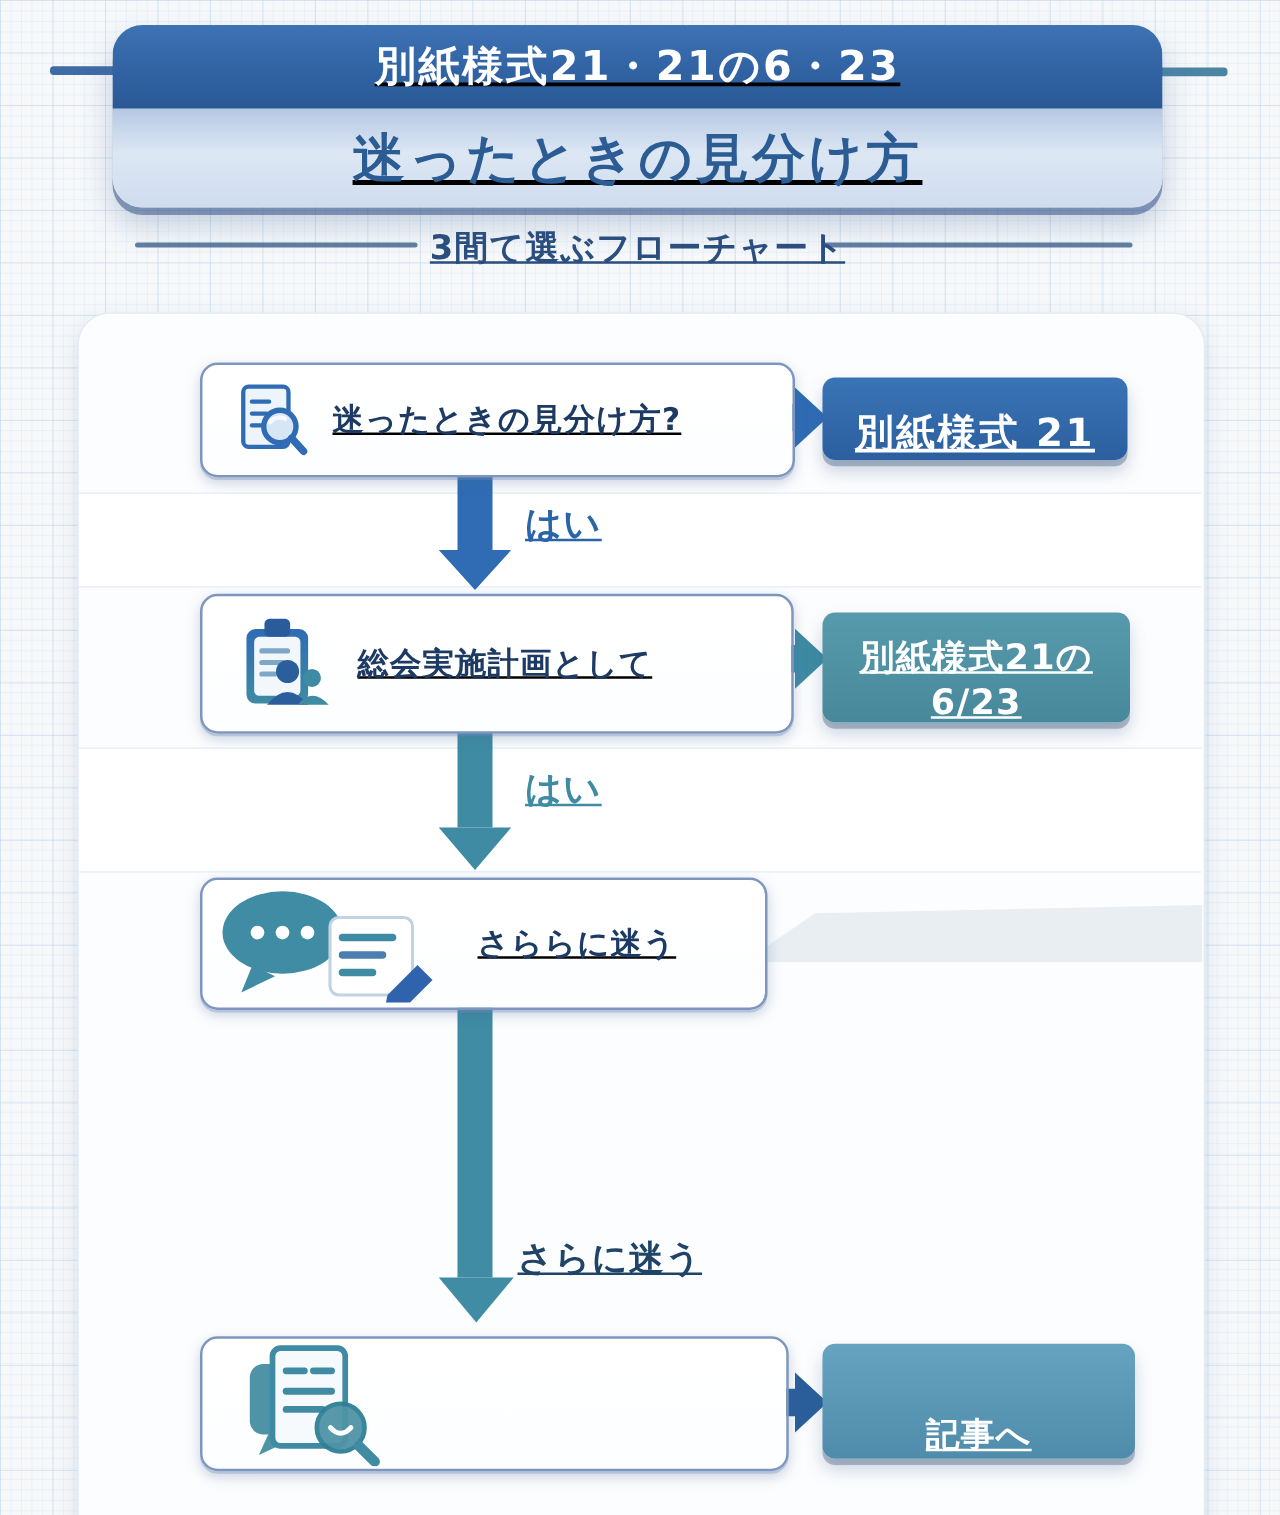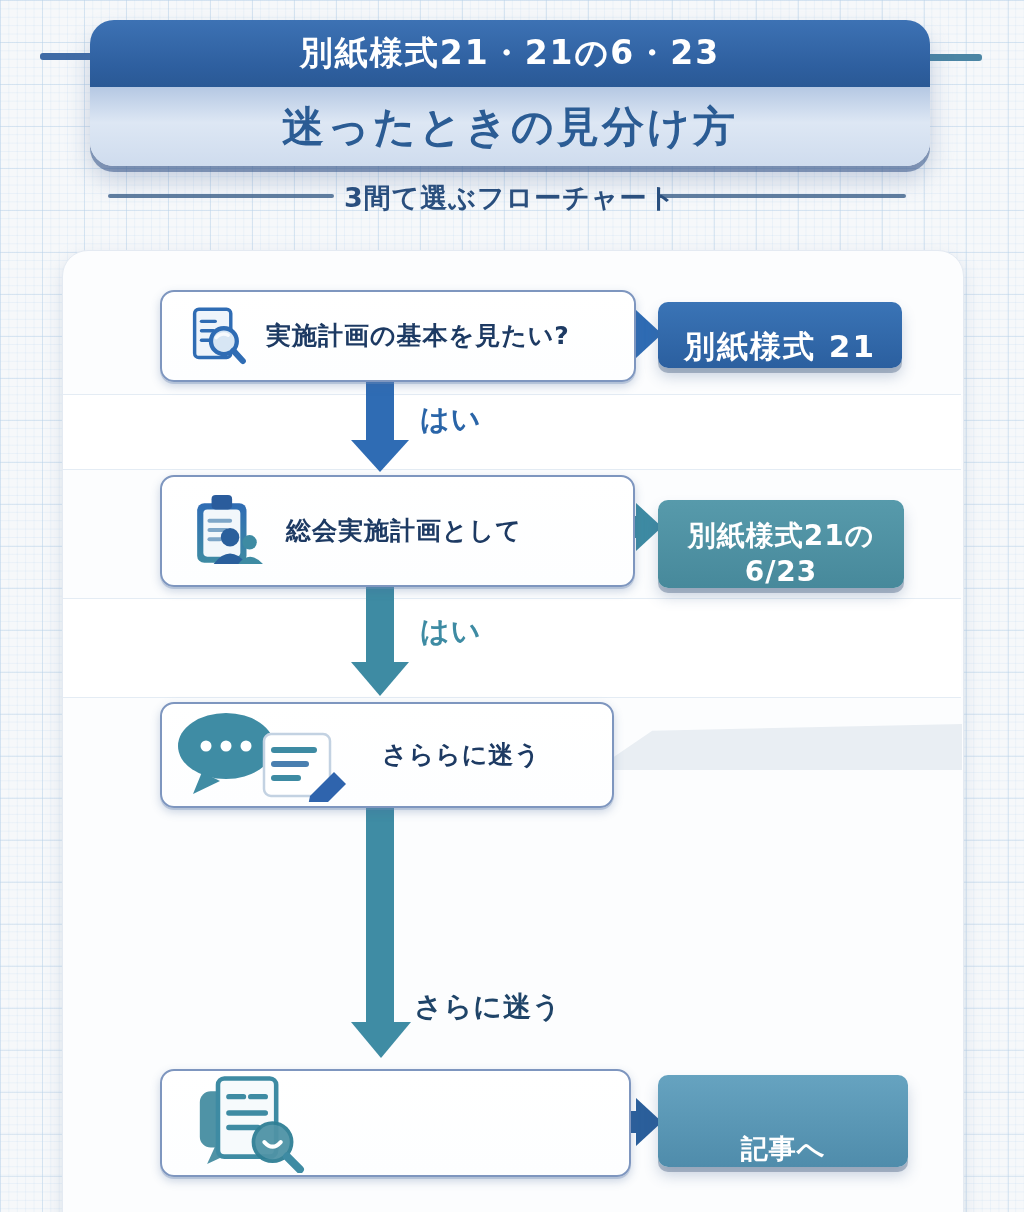--- a/index.html
+++ b/index.html
@@ -7,21 +7,21 @@
     width:1024px;height:1212px;position:relative;overflow:hidden;
     font-family:"DejaVu Sans","Liberation Sans",sans-serif;
     background-color:#f6f8fa;
     background-image:
       linear-gradient(rgba(185,210,232,.45) 1px, transparent 1px),
       linear-gradient(90deg, rgba(185,210,232,.45) 1px, transparent 1px),
       linear-gradient(rgba(205,225,242,.30) 1px, transparent 1px),
       linear-gradient(90deg, rgba(205,225,242,.30) 1px, transparent 1px);
     background-size:42px 42px,42px 42px,8.4px 8.4px,8.4px 8.4px;
   }
-  .abs{position:absolute;}
+  .abs{position:absolute;text-decoration:underline;}
 
   
   .deco-line{height:7px;border-radius:3px;}
   .header{
     left:90px;top:20px;width:840px;height:146px;border-radius:24px;overflow:hidden;
     box-shadow:0 6px 0 rgba(54,86,136,.55), 0 14px 24px rgba(80,110,160,.30);
     z-index:5;
   }
   .header-top{
     height:67px;display:flex;align-items:center;justify-content:center;
@@ -97,21 +97,21 @@
 <div class="abs qbox" style="left:160px;top:290px;width:450px;height:88px;padding-left:22px;gap:16px;">
   <svg width="66" height="62" viewBox="0 0 72 72">
     <rect x="10" y="5" width="42" height="56" rx="5" fill="#eef4fb" stroke="#2f6cb4" stroke-width="4"></rect>
     <line x1="18" y1="19" x2="34" y2="19" stroke="#2f6cb4" stroke-width="4" stroke-linecap="round"></line>
     <line x1="18" y1="30" x2="32" y2="30" stroke="#2f6cb4" stroke-width="4" stroke-linecap="round"></line>
     <line x1="18" y1="41" x2="30" y2="41" stroke="#2f6cb4" stroke-width="4" stroke-linecap="round"></line>
     <circle cx="44" cy="42" r="15" fill="#d7e6f4" stroke="#2f6cb4" stroke-width="5"></circle>
     <path d="M35 38 a11 11 0 0 1 14 -3" fill="none" stroke="#ffffff" stroke-width="4" stroke-linecap="round" opacity=".8"></path>
     <line x1="55" y1="53" x2="66" y2="65" stroke="#2f6cb4" stroke-width="7" stroke-linecap="round"></line>
   </svg>
-  <div class="qtext">実施計画の基本を見たい?</div>
+  <div class="qtext">迷ったときの見分け方?</div>
 </div>
 
 <div class="abs stem" style="left:610px;top:323px;width:28px;height:22px;background:#2f6cb4;"></div>
 <div class="abs head-right" style="left:636px;top:310px;border-top:24px solid transparent;border-bottom:24px solid transparent;border-left:26px solid #2f6cb4;"></div>
 
 <div class="abs rbox blue" style="left:658px;top:302px;width:244px;height:66px;font-size:31px;letter-spacing:2px;">
   <div>別紙様式 21</div>
 </div>
 
 <div class="abs stem" style="left:366px;top:378px;width:28px;height:62px;background:#2f6cb4;"></div>
@@ -138,21 +138,21 @@
     <path d="M52 68 q11 -14 24 0 z" fill="#3e8ba3"></path>
   </svg>
   <div class="qtext">
     <div>総会実施計画として</div>
   </div>
 </div>
 
 <div class="abs stem" style="left:610px;top:516px;width:28px;height:22px;background:#3e8ba3;"></div>
 <div class="abs head-right" style="left:636px;top:503px;border-top:24px solid transparent;border-bottom:24px solid transparent;border-left:26px solid #3e8ba3;"></div>
 
-<div class="abs rbox teal" style="left:658px;top:500px;width:246px;height:88px;font-size:28px;letter-spacing:1px;">
+<div class="abs rbox teal" style="left:658px;top:490px;width:246px;height:88px;font-size:28px;letter-spacing:1px;">
   <div>別紙様式21の6/23</div>
 </div>
 
 <div class="abs stem" style="left:366px;top:586px;width:28px;height:76px;background:#3e8ba3;"></div>
 <div class="abs head-down" style="left:351px;top:662px;border-left:29px solid transparent;border-right:29px solid transparent;border-top:34px solid #3e8ba3;"></div>
 <div class="abs conn-label" style="left:420px;top:612px;font-size:29px;color:#3e8ba3;">はい</div>
 
 <div class="abs qbox" style="left:160px;top:702px;width:450px;height:102px;gap:8px;">
   <svg width="212" height="94" viewBox="0 0 212 94">
     <ellipse cx="64" cy="38" rx="48" ry="33" fill="#3f8ca4"></ellipse>

